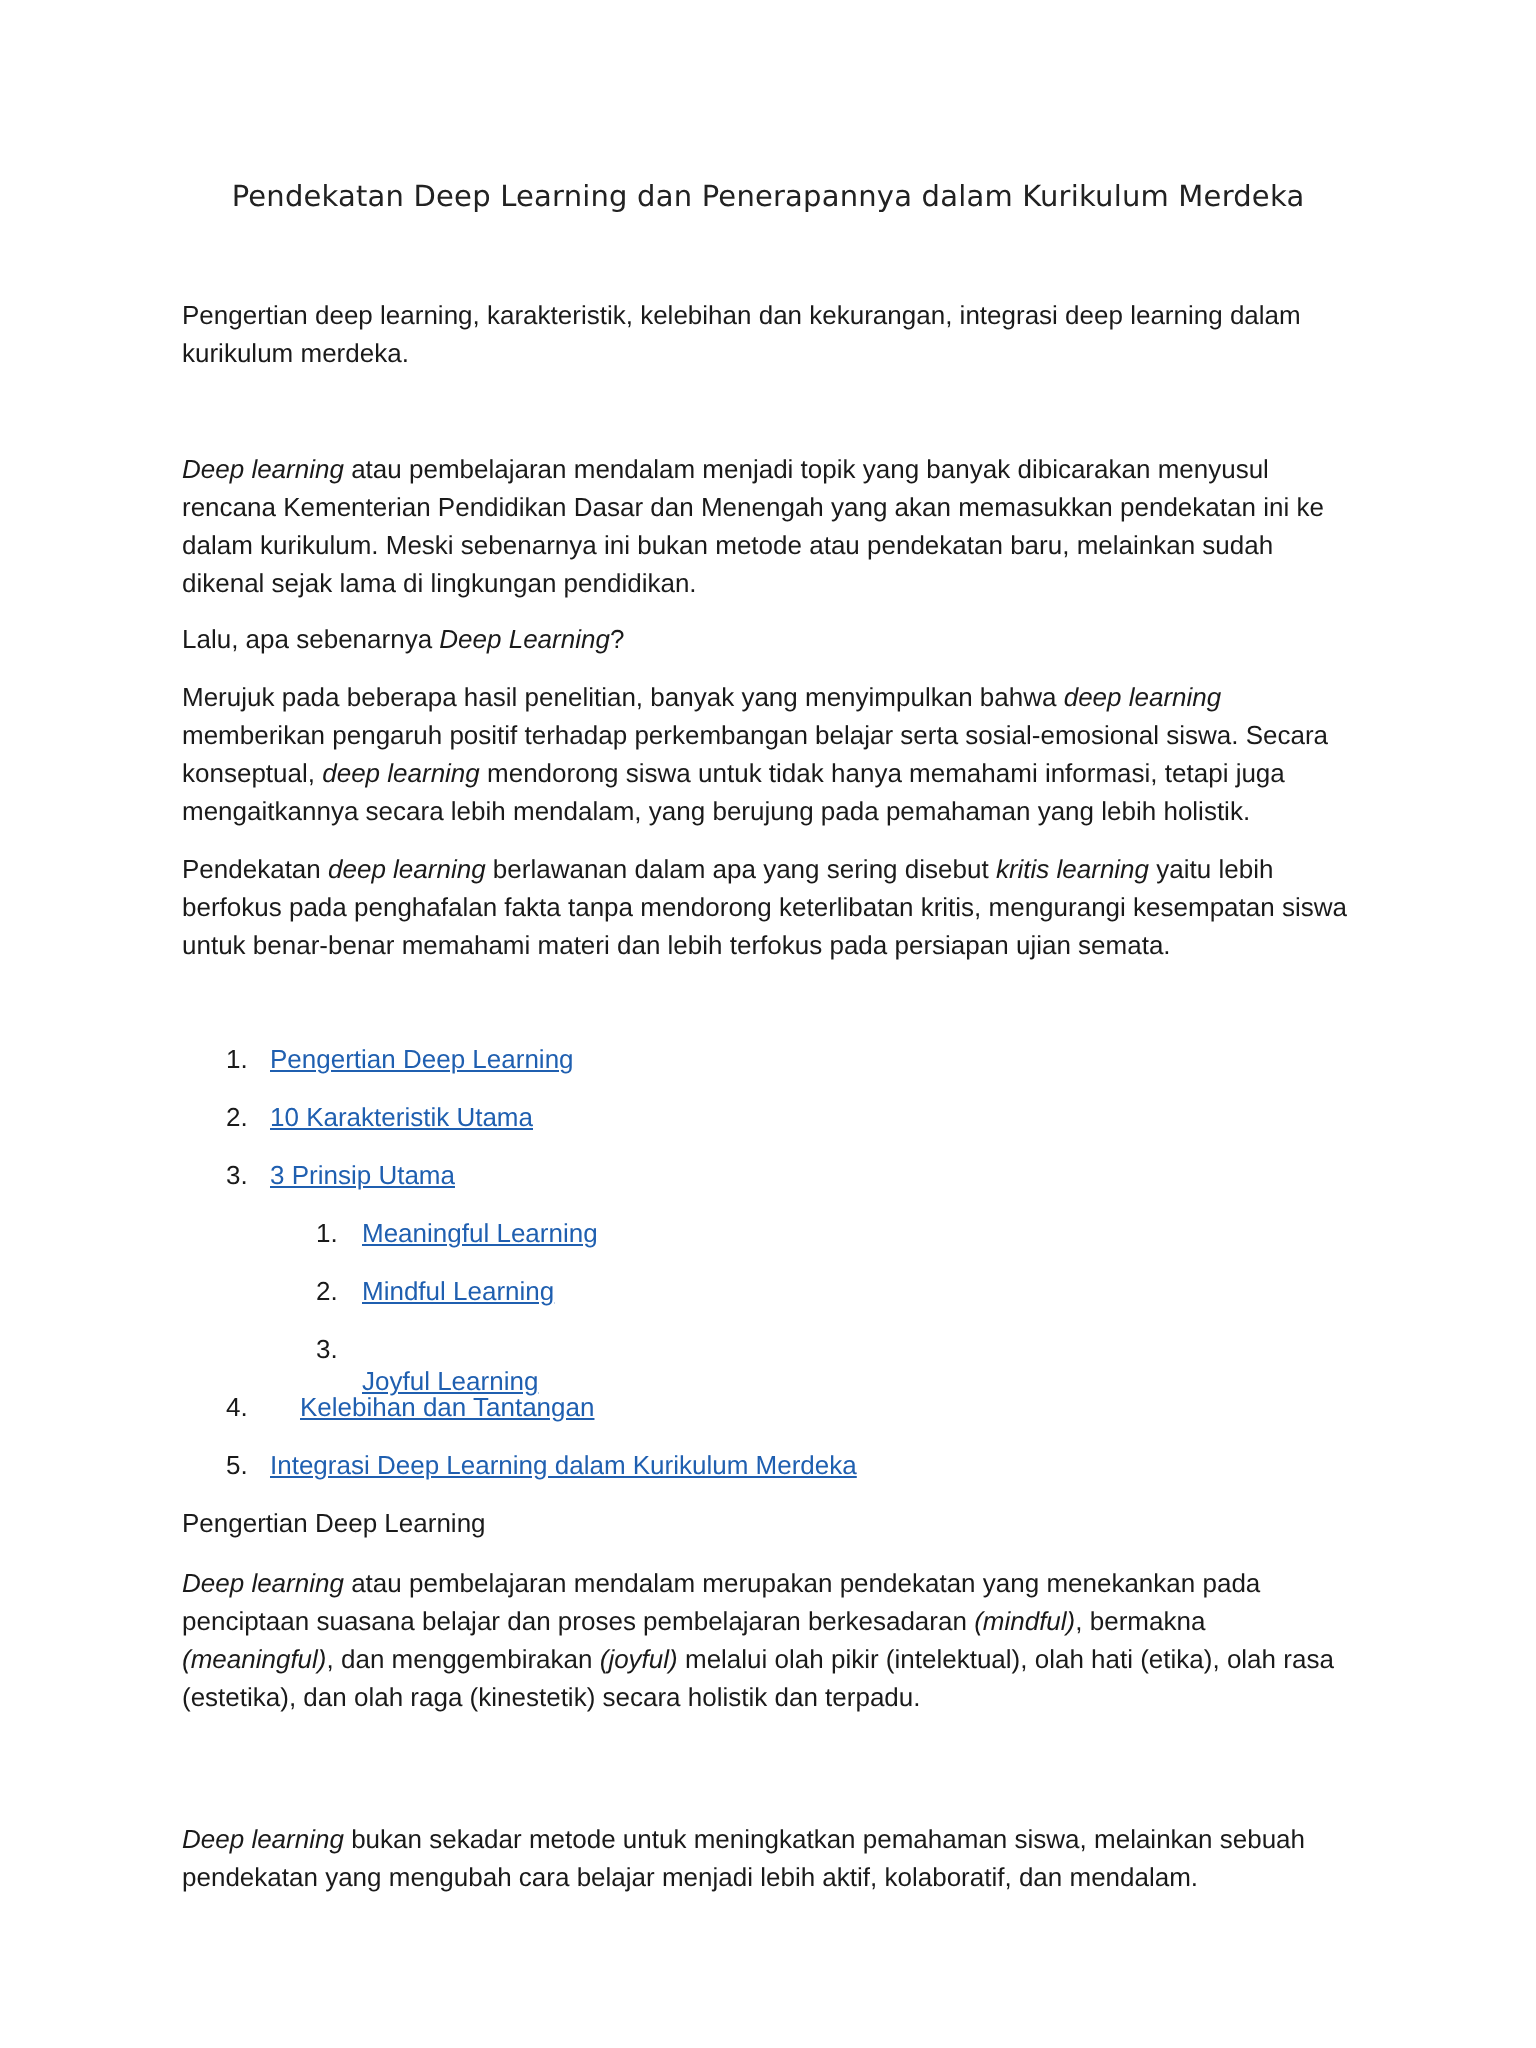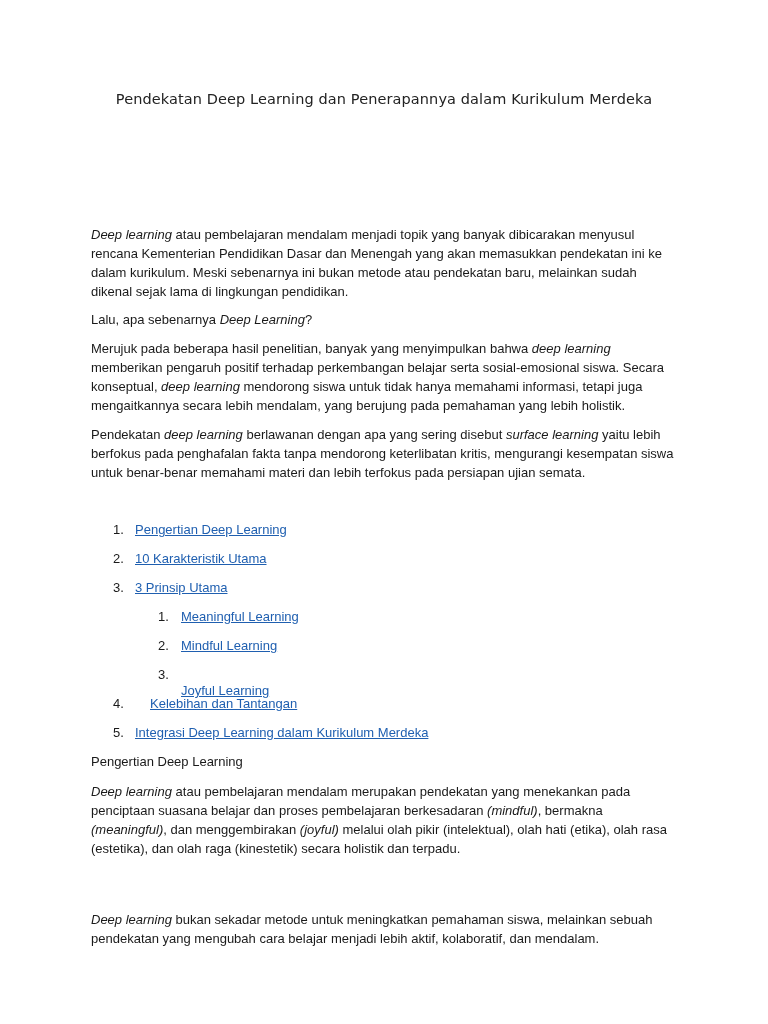--- a/index.html
+++ b/index.html
@@ -14,28 +14,29 @@
   .toc-num { position: absolute; width: 20px; text-align: left; color: #1a1a1a; }
   .toc-link { position: absolute; color: #1f5fb0; text-decoration: underline; white-space: nowrap; cursor: pointer; }
 </style>
 </head>
 <body>
 
 <div class="page">
 
   <div class="title">Pendekatan Deep Learning dan Penerapannya dalam Kurikulum Merdeka</div>
 
+  <div class="para" style="top:148px;">Pengertian deep learning, karakteristik, kelebihan dan kekurangan, integrasi deep learning dalam kurikulum merdeka.</div>
 
   <div class="para" style="top:225px;"><i>Deep learning</i><span> atau pembelajaran mendalam menjadi topik yang banyak dibicarakan menyusul rencana Kementerian Pendidikan Dasar dan Menengah yang akan memasukkan pendekatan ini ke dalam kurikulum. Meski sebenarnya ini bukan metode atau pendekatan baru, melainkan sudah dikenal sejak lama di lingkungan pendidikan.</span></div>
 
   <div class="para" style="top:310px;"><span>Lalu, apa sebenarnya </span><i>Deep Learning</i><span>?</span></div>
 
   <div class="para" style="top:339px;"><span>Merujuk pada beberapa hasil penelitian, banyak yang menyimpulkan bahwa </span><i>deep learning</i><span> memberikan pengaruh positif terhadap perkembangan belajar serta sosial-emosional siswa. Secara konseptual, </span><i>deep learning</i><span> mendorong siswa untuk tidak hanya memahami informasi, tetapi juga mengaitkannya secara lebih mendalam, yang berujung pada pemahaman yang lebih holistik.</span></div>
 
-  <div class="para" style="top:425px;"><span>Pendekatan </span><i>deep learning</i><span> berlawanan dengan apa yang sering disebut </span><i>surface learning</i><span> yaitu lebih berfokus pada penghafalan fakta tanpa mendorong keterlibatan kritis, mengurangi kesempatan siswa untuk benar-benar memahami materi dan lebih terfokus pada persiapan ujian semata.</span></div>
+  <div class="para" style="top:425px;"><span>Pendekatan </span><i>deep learning</i><span> berlawanan dalam apa yang sering disebut </span><i>kritis learning</i><span> yaitu lebih berfokus pada penghafalan fakta tanpa mendorong keterlibatan kritis, mengurangi kesempatan siswa untuk benar-benar memahami materi dan lebih terfokus pada persiapan ujian semata.</span></div>
 
 
   <div>
     <div class="toc-item" style="top:520px;">
       <span class="toc-num" style="left:113px;">1.</span>
       <a class="toc-link" style="left:135px;">Pengertian Deep Learning</a>
     </div>
     <div class="toc-item" style="top:549px;">
       <span class="toc-num" style="left:113px;">2.</span>
       <a class="toc-link" style="left:135px;">10 Karakteristik Utama</a>

